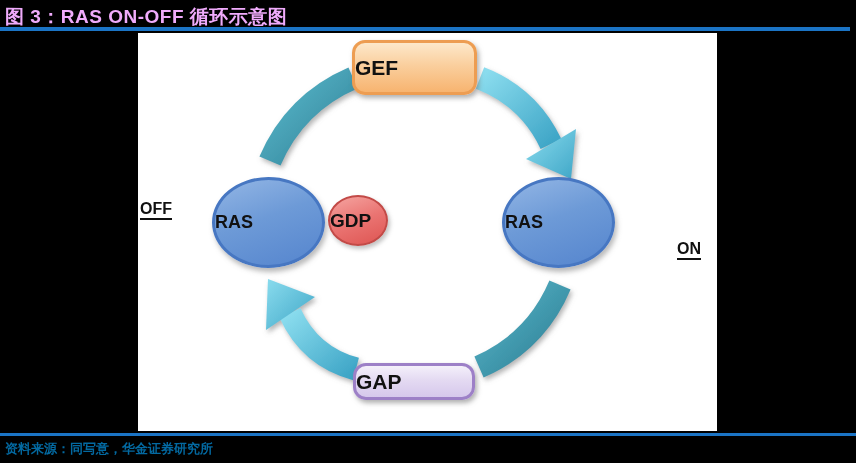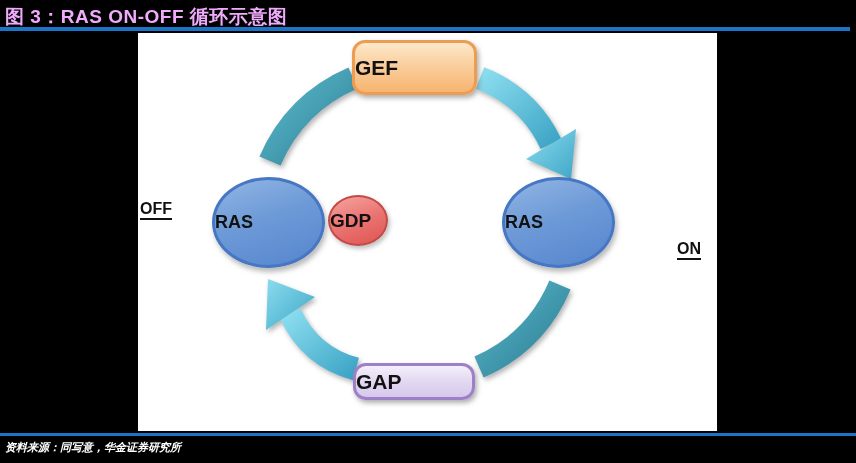--- a/index.html
+++ b/index.html
@@ -19,22 +19,22 @@
     position: absolute; left: 0; top: 27px; width: 850px; height: 4px;
     background: #1B74C5;
   }
   .rule-bottom {
     position: absolute; left: 0; top: 433px; width: 856px; height: 3px;
     background: #1B74C5;
   }
   .fig-source {
     position: absolute; left: 5px; top: 440px;
     font-family: "Liberation Serif", serif;
-    font-style: italic; font-weight: bold;
-    font-size: 11px; color: #ffffff; white-space: nowrap;
+    font-weight: bold;
+    font-size: 13px; color: #0369a1; white-space: nowrap;
   }
   .panel {
     position: absolute; left: 138px; top: 33px; width: 579px; height: 398px;
     background: #ffffff;
   }
   .panel svg { position: absolute; left: 0; top: 0; }
   .node {
     position: absolute; display: flex; align-items: center; justify-content: flex-start;
     color: #111; font-weight: bold;
   }

